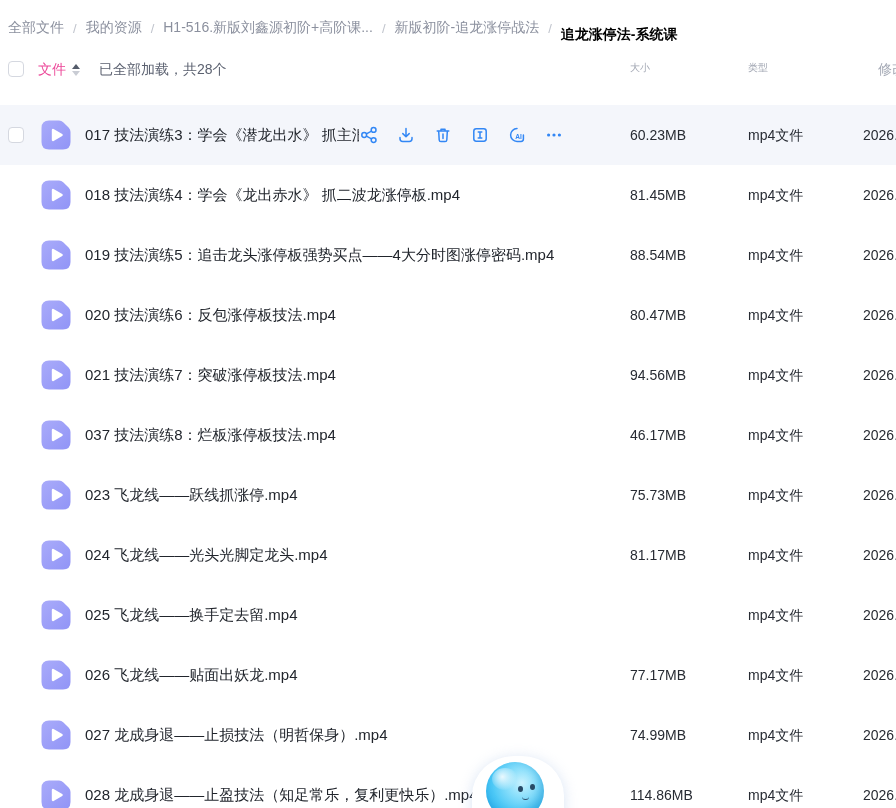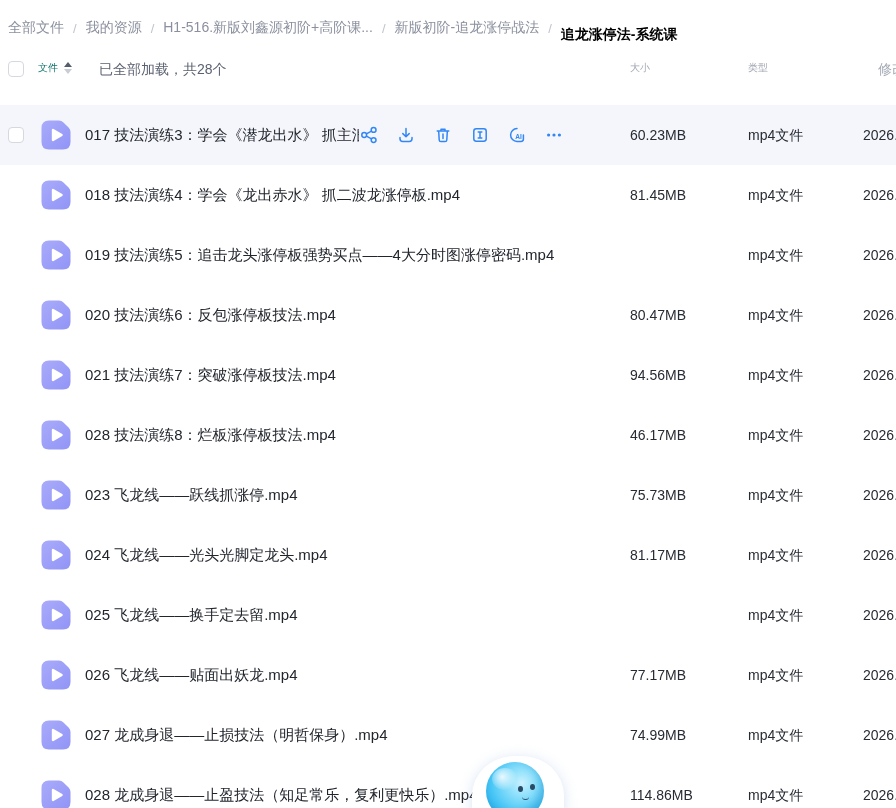--- a/index.html
+++ b/index.html
@@ -11,21 +11,21 @@
   .breadcrumb { position:absolute; left:8px; top:12px; font-size:14px; color:#8b909e;
     white-space:nowrap; display:flex; align-items:center; }
   .breadcrumb .crumb { color:#8b909e; cursor:pointer; }
   .breadcrumb .sep { color:#c0c4cd; margin:0 9px; font-size:13px; }
   .breadcrumb .current { color:#000000; font-weight:600;margin-top:14px; }
 
   
   .list-header { position:absolute; left:0; top:53px; width:896px; height:34px; }
   .cb { width:16px; height:16px; border:1px solid #d5d8e0; border-radius:4px; background:#fff; display:inline-block; }
   .list-header .cb { position:absolute; left:8px; top:8px; }
-  .lh-file { position:absolute; left:38px; top:8px; font-size:10px; color:#0f766e; display:flex; align-items:center; }
+  .lh-file { position:absolute; left:38px; top:8px; font-size:14px; color:#ec4899; display:flex; align-items:center; }
   .sort { display:inline-flex; flex-direction:column; margin-left:6px; gap:2px; cursor:pointer; }
   .sort .up { width:0; height:0; border-left:4px solid transparent; border-right:4px solid transparent; border-bottom:5px solid #555c6b; }
   .sort .dn { width:0; height:0; border-left:4px solid transparent; border-right:4px solid transparent; border-top:5px solid #c9ccd4; }
   .lh-loaded { position:absolute; left:99px; top:8px; font-size:14px; color:#5b6170; }
   .lh-size { position:absolute; left:630px; top:8px; font-size:10px; color:#a3a8b4; }
   .lh-type { position:absolute; left:748px; top:8px; font-size:10px; color:#a3a8b4; }
   .lh-mod  { position:absolute; left:878px; top:8px; font-size:14px; color:#a3a8b4; white-space:nowrap; }
 
   
   #file-list { position:absolute; left:0; top:105px; width:896px; }
@@ -176,20 +176,21 @@
         <linearGradient id="fg" x1="0" y1="0" x2="1" y2="1">
           <stop offset="0" stop-color="#a9abfa"></stop>
               <stop offset="1" stop-color="#9194f6"></stop>
         </linearGradient>
       </defs>
       <path d="M9 1.5 H19 Q21.5 1.5 23.2 3.2 L28.8 8.8 Q30.5 10.5 30.5 13 V23 Q30.5 30.5 23 30.5 H9 Q1.5 30.5 1.5 23 V9 Q1.5 1.5 9 1.5 Z" fill="url(#fg)"></path>
       <path d="M13 11 L21.6 16 L13 21 Z" fill="#fff" stroke="#fff" stroke-width="2.4" stroke-linejoin="round"></path>
     </svg>
     <span class="fname">019 技法演练5：追击龙头涨停板强势买点——4大分时图涨停密码.mp4</span>
 
+    <span class="size">88.54MB</span>
     <span class="type">mp4文件</span>
     <span class="date">2026.</span>
   </div>
       <div class="row">
 
     <svg class="file-ic" viewBox="0 0 32 32">
       <defs>
         <linearGradient id="fg" x1="0" y1="0" x2="1" y2="1">
           <stop offset="0" stop-color="#a9abfa"></stop>
               <stop offset="1" stop-color="#9194f6"></stop>
@@ -227,21 +228,21 @@
     <svg class="file-ic" viewBox="0 0 32 32">
       <defs>
         <linearGradient id="fg" x1="0" y1="0" x2="1" y2="1">
           <stop offset="0" stop-color="#a9abfa"></stop>
               <stop offset="1" stop-color="#9194f6"></stop>
         </linearGradient>
       </defs>
       <path d="M9 1.5 H19 Q21.5 1.5 23.2 3.2 L28.8 8.8 Q30.5 10.5 30.5 13 V23 Q30.5 30.5 23 30.5 H9 Q1.5 30.5 1.5 23 V9 Q1.5 1.5 9 1.5 Z" fill="url(#fg)"></path>
       <path d="M13 11 L21.6 16 L13 21 Z" fill="#fff" stroke="#fff" stroke-width="2.4" stroke-linejoin="round"></path>
     </svg>
-    <span class="fname">028 技法演练8：烂板涨停板技法.mp4</span>
+    <span class="fname">037 技法演练8：烂板涨停板技法.mp4</span>
 
     <span class="size">46.17MB</span>
     <span class="type">mp4文件</span>
     <span class="date">2026.</span>
   </div>
       <div class="row">
 
     <svg class="file-ic" viewBox="0 0 32 32">
       <defs>
         <linearGradient id="fg" x1="0" y1="0" x2="1" y2="1">

